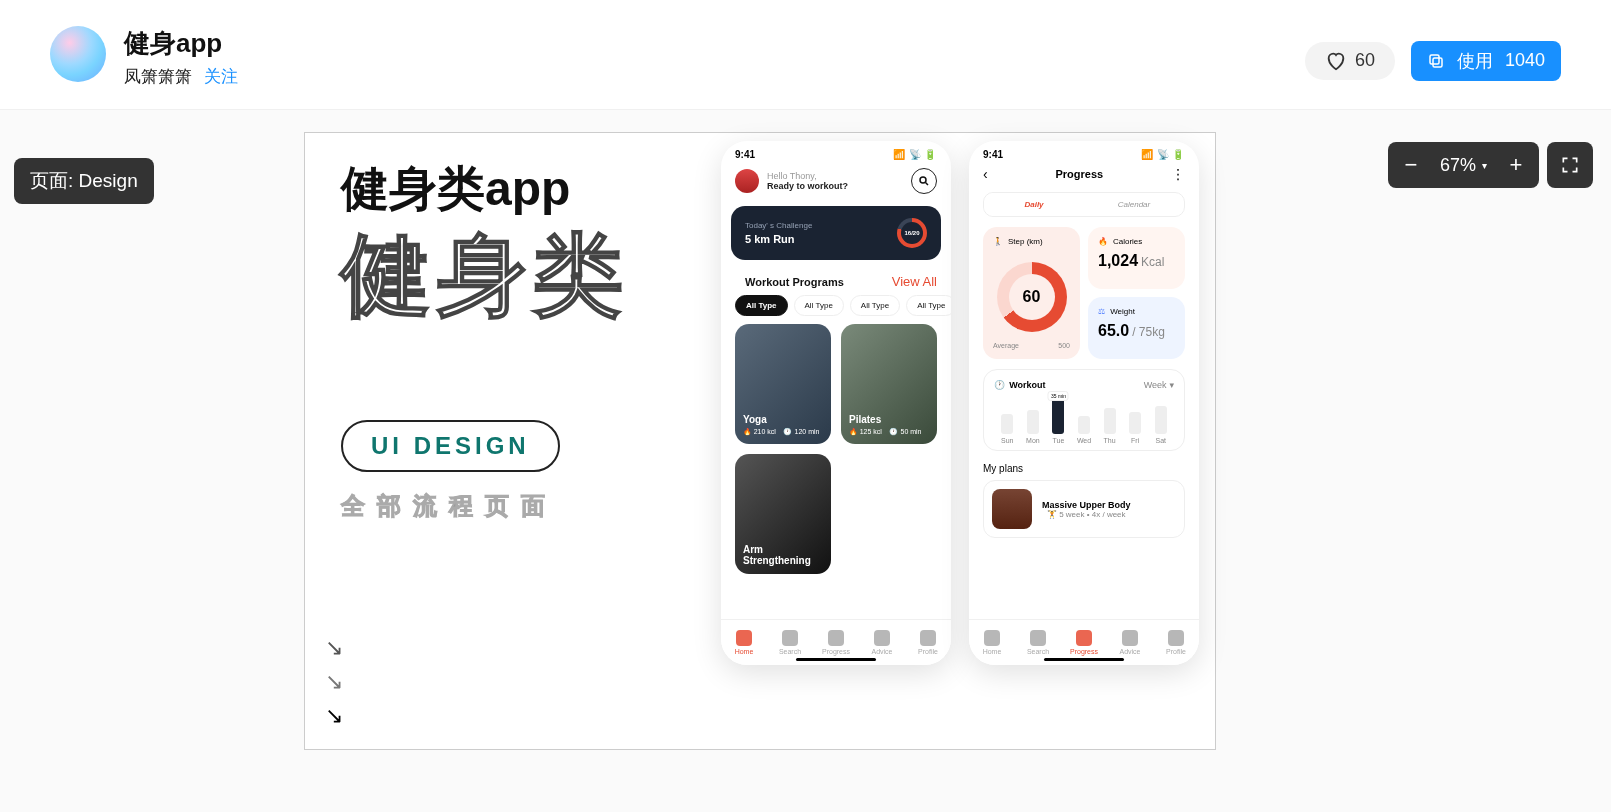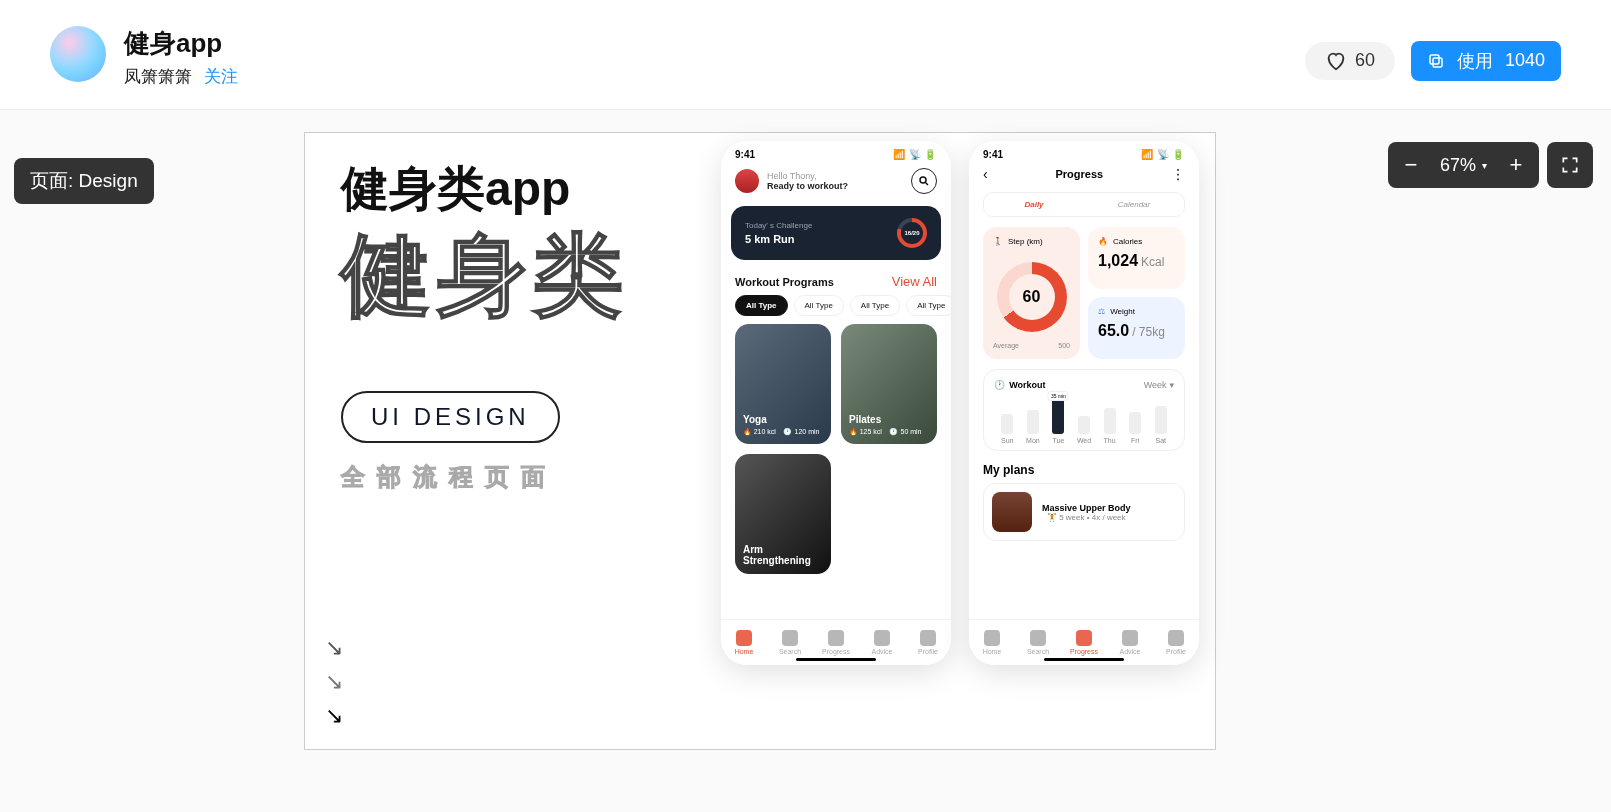--- a/index.html
+++ b/index.html
@@ -33,21 +33,21 @@
 .zoom-pct { color:#fff; padding:0 6px; font-size:18px; display:flex; align-items:center; gap:6px; }
 .chevron-down { font-size:10px; }
 .expand-btn { background:#333; width:46px; height:46px; border-radius:8px; display:flex; align-items:center; justify-content:center; cursor:pointer; }
 .expand-icon { width:20px; height:20px; }
 
 
 .design-frame { position:absolute; top:22px; left:304px; width:912px; height:618px; background:#fff; border:1px solid #ccc; }
 .frame-content { position:relative; width:100%; height:100%; padding:24px 0 0 36px; }
 .big-title { font-size:48px; font-weight:800; color:#111; margin-bottom:-6px; }
 .outline-title { font-size:90px; font-weight:800; -webkit-text-stroke: 1.5px #444; color:transparent; letter-spacing: 6px; }
-.ui-badge { border:2px solid #222; border-radius:26px; padding:10px 28px; font-size:24px; font-weight:400; color:#0f172a; letter-spacing:4px; display:inline-block; margin-top:54px; }
+.ui-badge { border:2px solid #222; border-radius:26px; padding:10px 28px; font-size:24px; font-weight:700; color:#0f766e; letter-spacing:4px; display:inline-block; margin-top:83px; }
 .subtitle { font-size:24px; color:#999; -webkit-text-stroke: 1px #aaa; letter-spacing:12px; margin-top:18px; font-weight:600; }
 .arrows { position:absolute; left:20px; bottom:20px; display:flex; flex-direction:column; gap:8px; }
 .arrow { font-size:22px; color:#333; }
 
 
 .phones { position:absolute; top:8px; right:16px; display:flex; gap:18px; }
 .phone { width:230px; height:524px; background:#fff; border-radius:26px; box-shadow: 0 8px 30px rgba(0,0,0,.12); overflow:hidden; position:relative; font-size:9px; }
 .status-bar { display:flex; justify-content:space-between; padding:8px 14px 0 14px; font-size:10px; font-weight:700; }
 .status-icons { display:flex; gap:3px; align-items:center; }
 
@@ -58,21 +58,21 @@
 .p1-sub { color:#222; font-size:9px; font-weight:600; }
 .p1-search { margin-left:auto; width:26px; height:26px; border:1.5px solid #222; border-radius:50%; display:flex; align-items:center; justify-content:center; }
 .p1-challenge { margin:4px 10px; background:#1a2332; border-radius:14px; padding:12px 14px; display:flex; align-items:center; justify-content:space-between; }
 .p1-chal-left { display:flex; flex-direction:column; gap:3px; }
 .p1-chal-top { color:#94a0b3; font-size:8px; }
 .p1-chal-title { color:#fff; font-size:11px; font-weight:700; }
 .p1-ring { width:30px; height:30px; border-radius:50%; background: conic-gradient(#e64b32 0 80%, #3a4456 80% 100%); display:flex; align-items:center; justify-content:center; position:relative; }
 .p1-ring::after { content:''; position:absolute; width:22px; height:22px; background:#1a2332; border-radius:50%; }
 .p1-ring span { position:relative; color:#fff; font-size:6px; font-weight:700; z-index:1; }
 .p1-section-head { padding:10px 14px 6px 14px; display:flex; justify-content:space-between; align-items:center; }
-.p1-section-title { font-size:11px; font-weight:700; color:#111; }
+.p1-section-title { font-size:11px; font-weight:700; color:#111;margin-left:10px; }
 .p1-viewall { color:#e64b32; font-size:13px; }
 .p1-chips { padding:0 14px 8px 14px; display:flex; gap:6px; overflow:hidden; }
 .chip { border-radius:12px; padding:5px 10px; font-size:8px; white-space:nowrap; background:#fff; border:1px solid #eee; color:#111; }
 .chip.active { background:#111; color:#fff; border-color:#111; font-weight:600; }
 .p1-grid { padding:0 14px; display:grid; grid-template-columns:1fr 1fr; grid-auto-rows: 120px; gap:10px; }
 .p-card { border-radius:14px; overflow:hidden; position:relative; display:flex; flex-direction:column; justify-content:flex-end; padding:8px; }
 .p-card .card-bg { position:absolute; inset:0; }
 .p-card .card-content { position:relative; color:#fff; }
 .p-card-title { font-size:10px; font-weight:700; }
 .p-card-meta { display:flex; gap:8px; margin-top:3px; }
@@ -106,21 +106,21 @@
 .metric-unit { font-size:12px; color:#888; margin-left:3px; }
 .workout-card { margin:4px 14px 8px 14px; background:#fff; border:1px solid #eee; border-radius:14px; padding:10px 10px 6px 10px; }
 .workout-head { display:flex; justify-content:space-between; align-items:center; font-size:9px; }
 .workout-head-left { font-weight:700; display:flex; align-items:center; gap:4px; }
 .workout-bars { display:flex; gap:7px; margin-top:6px; padding:0 4px; justify-content:space-between; align-items:flex-end; height:48px; }
 .wbar { flex:1; display:flex; flex-direction:column; align-items:center; gap:3px; }
 .wbar-bar { width:12px; border-radius:3px; background:#eee; }
 .wbar.active .wbar-bar { background:#1a2332; position:relative; }
 .wbar-tag { position:absolute; top:-3px; left:50%; transform:translateX(-50%); background:#fff; border:1px solid #eee; border-radius:3px; font-size:5px; padding:1px 2px; white-space:nowrap;}
 .wbar-day { font-size:7px; color:#888; }
-.plans-head { padding:4px 14px 6px 14px; font-size:12px; font-weight:700; }
+.plans-head { padding:4px 14px 6px 14px; font-size:10px; font-weight:400; }
 .plan-card { margin:0 14px; background:#fff; border:1px solid #eee; border-radius:12px; padding:8px; display:flex; gap:10px; align-items:center; }
 .plan-img { width:40px; height:40px; border-radius:8px; background:linear-gradient(#743,#521); }
 .plan-title { font-size:9px; font-weight:700; }
 .plan-meta { font-size:8px; color:#888;text-align:center; }
 
 
 svg { display:block; }
 </style>
 </head>
 <body>

